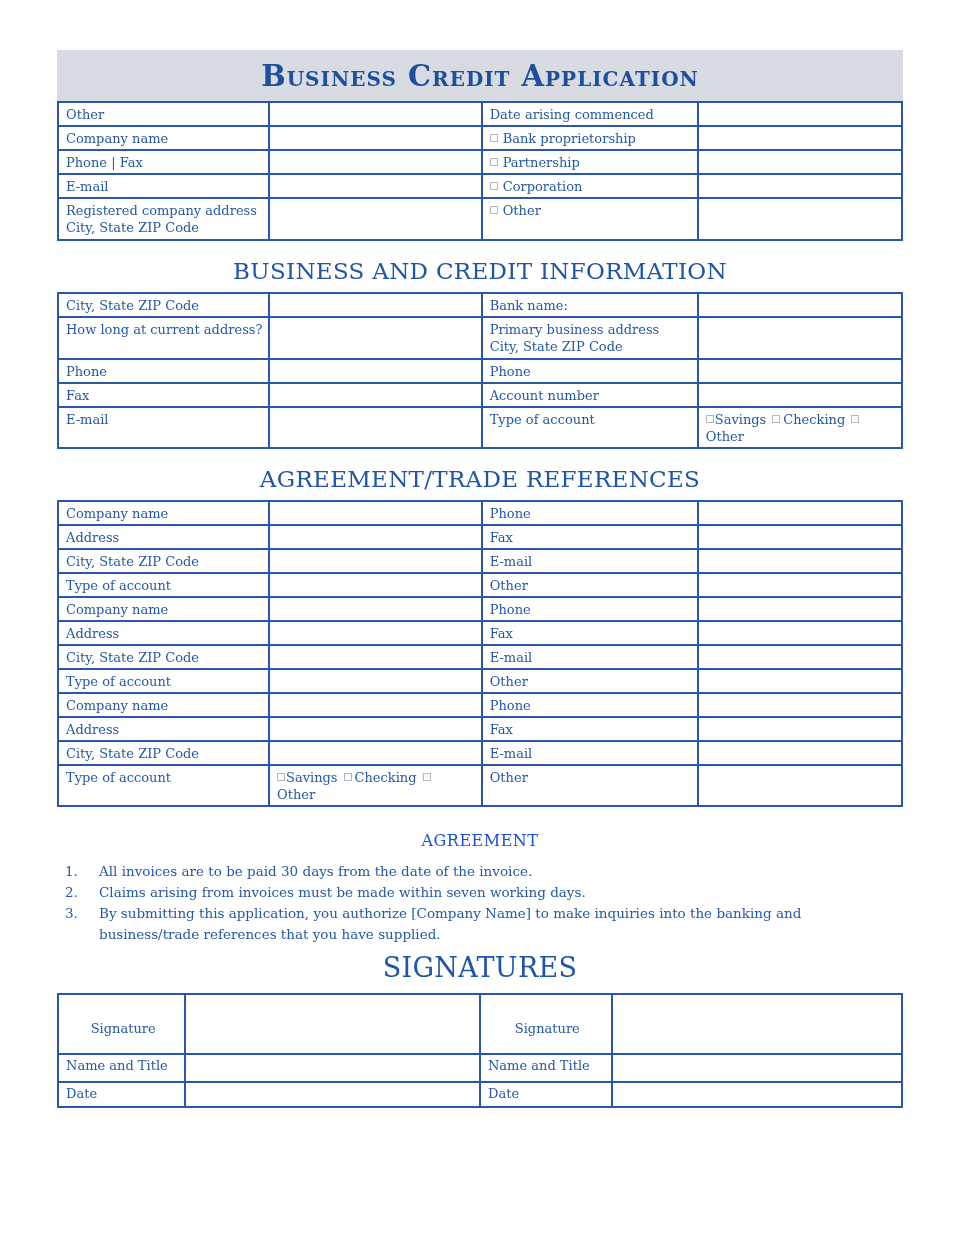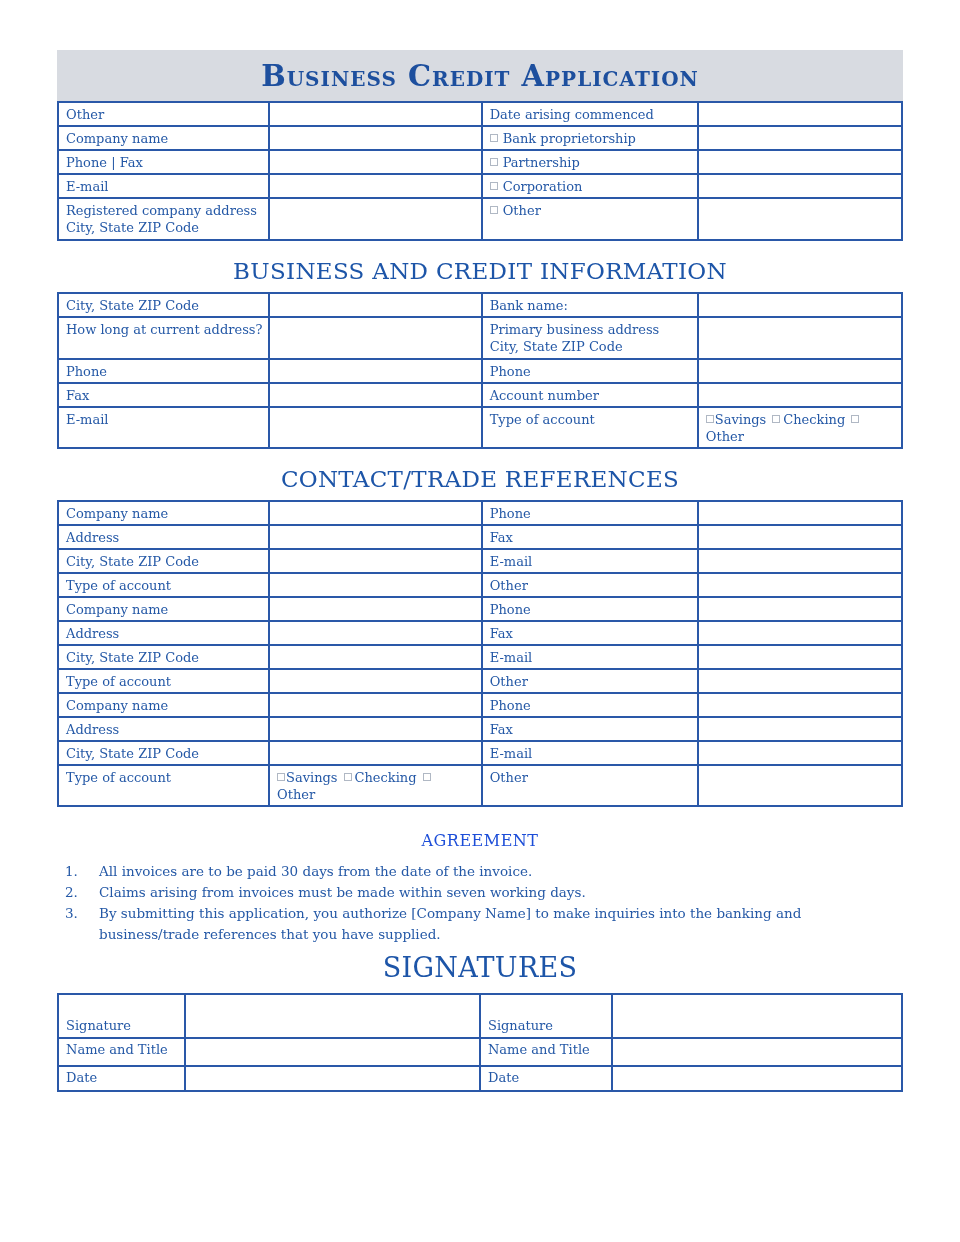--- a/index.html
+++ b/index.html
@@ -86,21 +86,21 @@
     margin-top:2px;
   }
   table.sig-table td{
     border:2px solid var(--border-blue);
     font-size:13px;line-height:16px;
     height:25px;
     padding:3px 4px 2px 7px;
     vertical-align:top;
   }
   col.s1{width:15.1%;}col.s2{width:34.9%;}col.s3{width:15.6%;}col.s4{width:34.4%;}
-  tr.sig-row td{height:44px;vertical-align:bottom;padding-bottom:3px;}
+  tr.sig-row td{height:60px;vertical-align:bottom;padding-bottom:16px;text-align:center;}
   tr.nt-row td{height:28px;}
 </style>
 </head>
 <body>
 
 <div class="page">
 
   <div class="title-bar">
     <h1 class="form-title">Business Credit Application</h1>
   </div>
@@ -183,21 +183,21 @@
       </tr>
       <tr>
         <td class="lbl">E-mail</td>
         <td class="inp"></td>
         <td class="lbl">Type of account</td>
         <td class="lbl cbgroup"><span class="cbitem"><span class="cb"></span><span>Savings</span></span><span class="cbitem"><span class="cb"></span><span>Checking</span></span><span class="cbitem"><span class="cb"></span><span>Other</span></span></td>
       </tr>
     </tbody>
   </table>
 
-  <h2 class="section">CONTACT/TRADE REFERENCES</h2>
+  <h2 class="section">AGREEMENT/TRADE REFERENCES</h2>
   <table class="form-table">
     <colgroup>
         <col class="c1">
         <col class="c2">
         <col class="c3">
         <col class="c4">
       </colgroup>
     <tbody>
       <tr>
         <td class="lbl">Company name</td>

